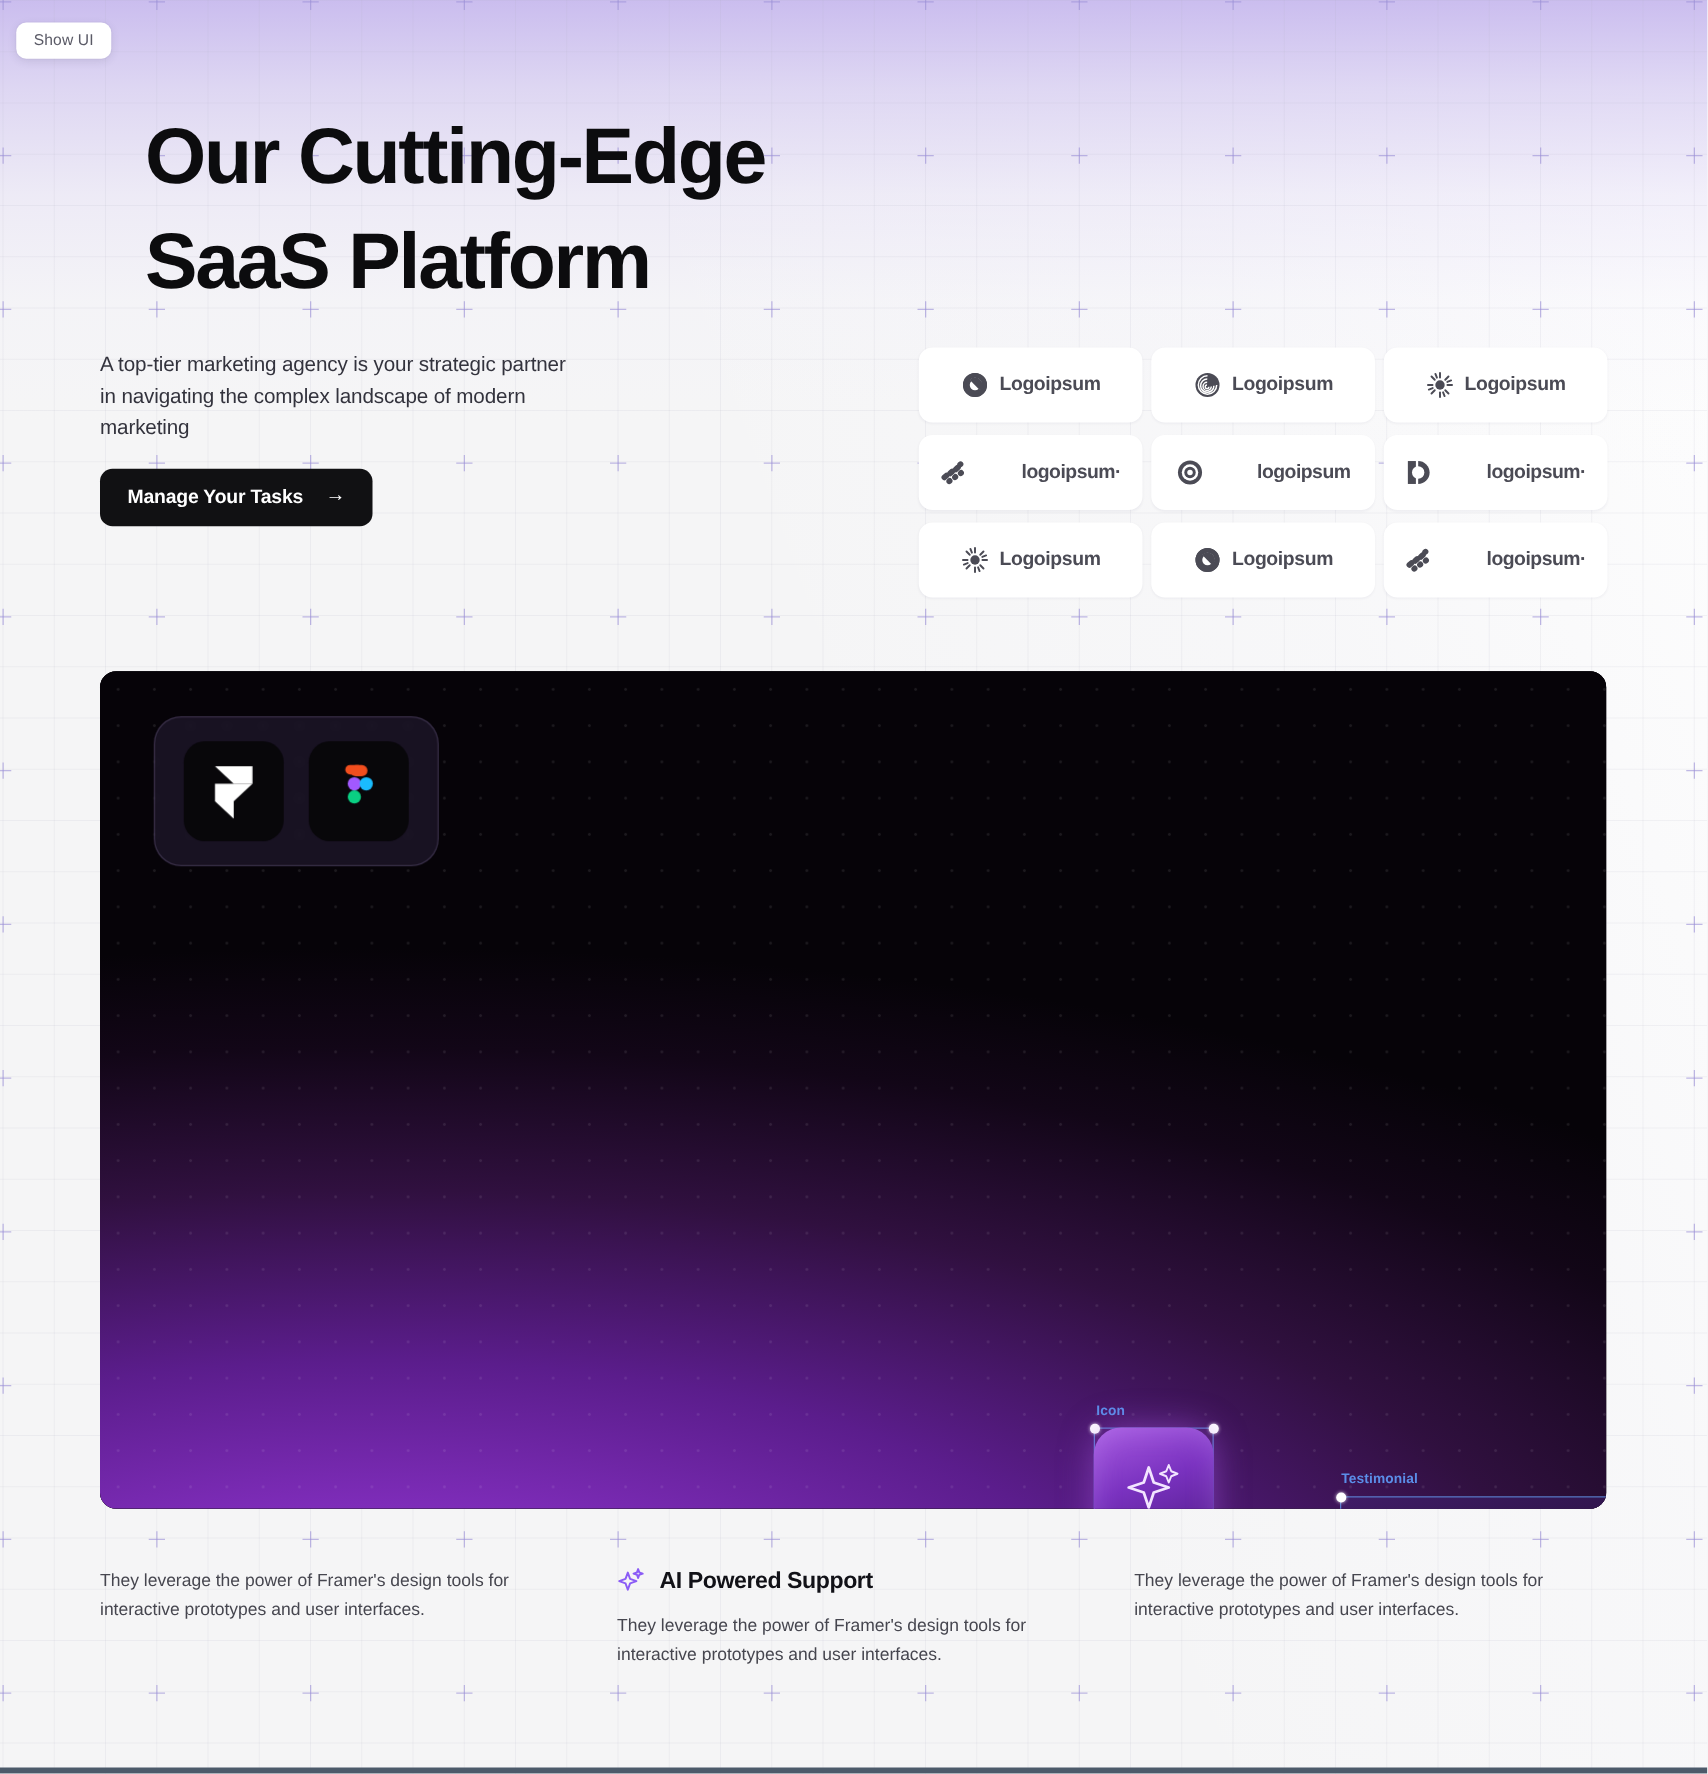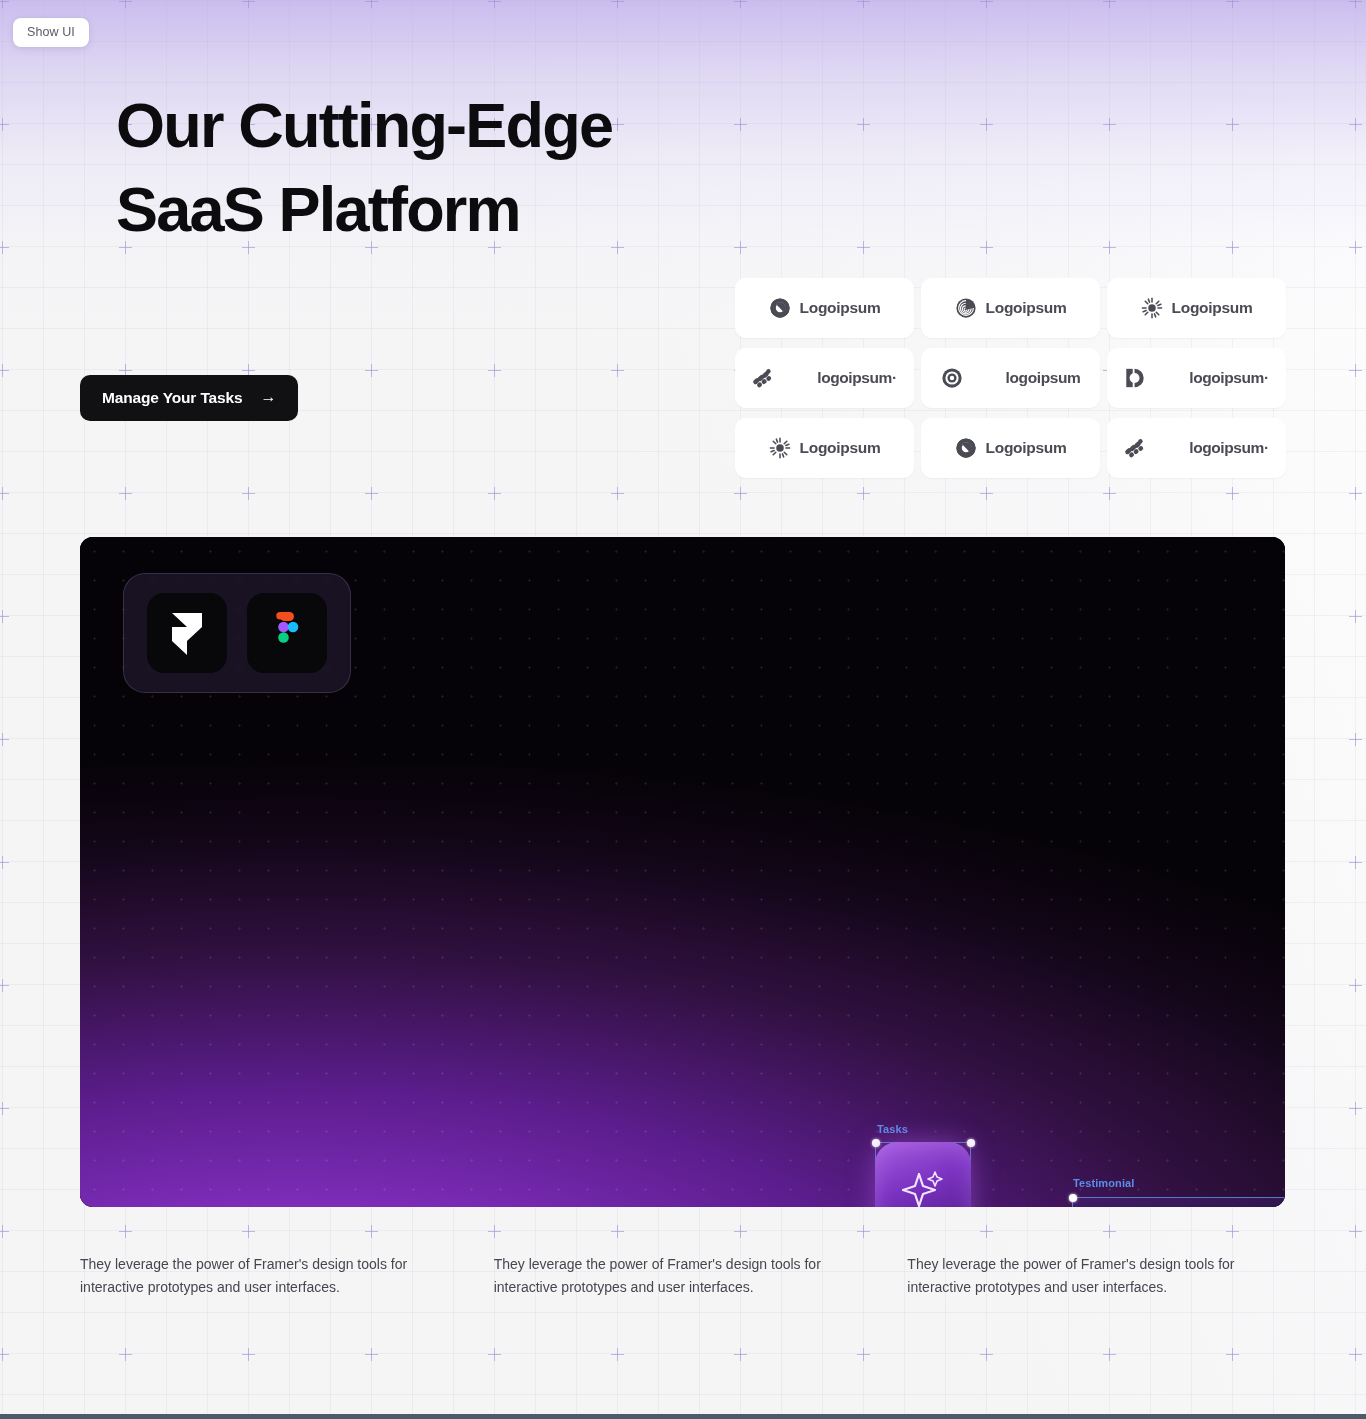--- a/index.html
+++ b/index.html
@@ -447,20 +447,21 @@
       <div class="plus" style="left: 980px; top: 1348px;"></div>
       <div class="plus" style="left: 1103px; top: 1348px;"></div>
       <div class="plus" style="left: 1226px; top: 1348px;"></div>
       <div class="plus" style="left: 1349px; top: 1348px;"></div>
     </div>
 
   <button class="show-ui-btn">Show UI</button>
 
   <h1 class="hero-head">Our Cutting-Edge
 SaaS Platform</h1>
+  <p class="hero-sub">A top-tier marketing agency is your strategic partner in navigating the complex landscape of modern marketing</p>
   <button class="cta-main">
     <span>Manage Your Tasks</span>
     <span class="arr">→</span>
   </button>
 
   <div class="logo-grid" id="logoGrid">
       <div class="logo-card">
         <span class="logo-mark"><svg viewBox="0 0 24 24" width="22" height="22">
             <path d="M12 1.5A10.5 10.5 0 1 0 22.5 12 10.5 10.5 0 0 0 12 1.5zm0 4.2c3.4 0 6.1 2.7 6.1 6.1 0 1.7-.7 3.2-1.8 4.3L7.7 7.5A6 6 0 0 1 12 5.7z" fill="#4b4b55"></path>
             <circle cx="12" cy="12" r="4.6" fill="#fff"></circle>
@@ -591,21 +592,21 @@
         <svg width="30" height="44" viewBox="0 0 30 44">
           <path d="M8 0h7v7.5H8a3.75 3.75 0 010-7.5z" fill="#f24e1e" transform="translate(0,1)"></path>
           <rect x="8" y="1" width="14" height="9" rx="4.5" fill="#f24e1e"></rect>
           <circle cx="11.5" cy="16" r="5.3" fill="#a259ff"></circle>
           <circle cx="21" cy="16" r="5.3" fill="#1abcfe"></circle>
           <circle cx="11.5" cy="26.5" r="5.3" fill="#0acf83"></circle>
         </svg>
       </div>
     </div>
 
-    <div class="cv-label" style="left:797px; top:586px;">Tasks</div>
+    <div class="cv-label" style="left:797px; top:586px;">Icon</div>
     <div class="cv-frame" style="left:795px; top:605px; width:96px; height:96px;">
       <span class="hdl tl"></span>
       <span class="hdl tr"></span>
 
     </div>
     <div class="cv-icon-box">
       <svg width="52" height="52" viewBox="0 0 52 52">
         <path d="M22 10 L26 22 L38 26 L26 30 L22 42 L18 30 L6 26 L18 22 Z" fill="none" stroke="#f2e4ff" stroke-width="2.2" stroke-linejoin="round"></path>
         <path d="M38 8 L40 13 L45 15 L40 17 L38 22 L36 17 L31 15 L36 13 Z" fill="none" stroke="#f2e4ff" stroke-width="1.6" stroke-linejoin="round"></path>
       </svg>
@@ -623,20 +624,27 @@
 
     </div>
 
   </div>
 
   <div class="features" id="featuresRow">
       <div>
         <p class="feat-body">They leverage the power of Framer's design tools for interactive prototypes and user interfaces.</p>
       </div>
       <div>
+        <div class="feat-head">
+          <span class="feat-icon"><svg viewBox="0 0 24 24" width="22" height="22" fill="none" stroke="#8b5cf6" stroke-width="1.7" stroke-linejoin="round">
+              <path d="M9 5.5 11 11 16.5 13 11 15 9 20.5 7 15 1.5 13 7 11z"></path>
+              <path d="M18 2.5 19 5.4 22 6.4 19 7.4 18 10.3 17 7.4 14 6.4 17 5.4z"></path>
+            </svg></span>
+          <span class="feat-title">AI Powered Support</span>
+        </div>
         <p class="feat-body">They leverage the power of Framer's design tools for interactive prototypes and user interfaces.</p>
       </div>
       <div>
         <p class="feat-body">They leverage the power of Framer's design tools for interactive prototypes and user interfaces.</p>
       </div>
     </div>
 
   <div class="bottom-bar"></div>
 </div>
 

